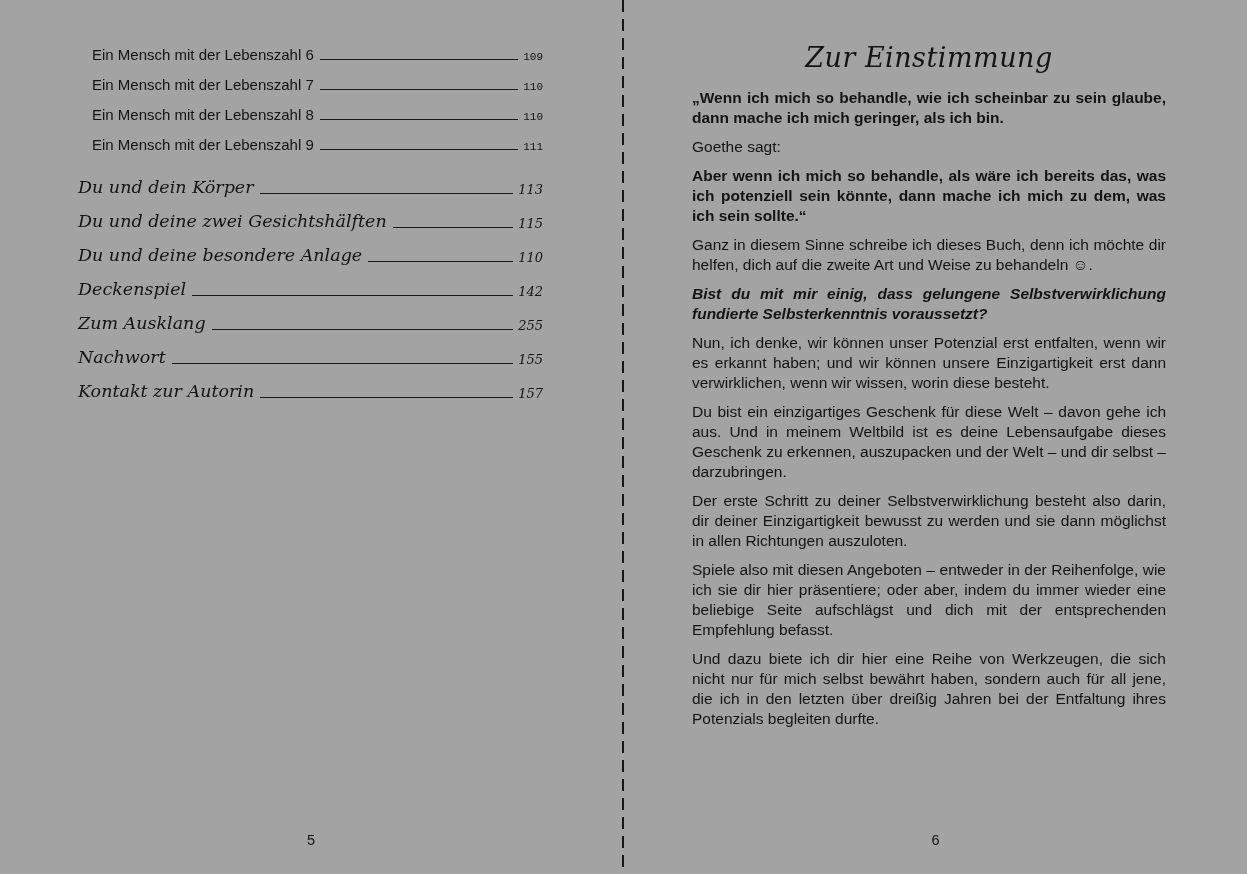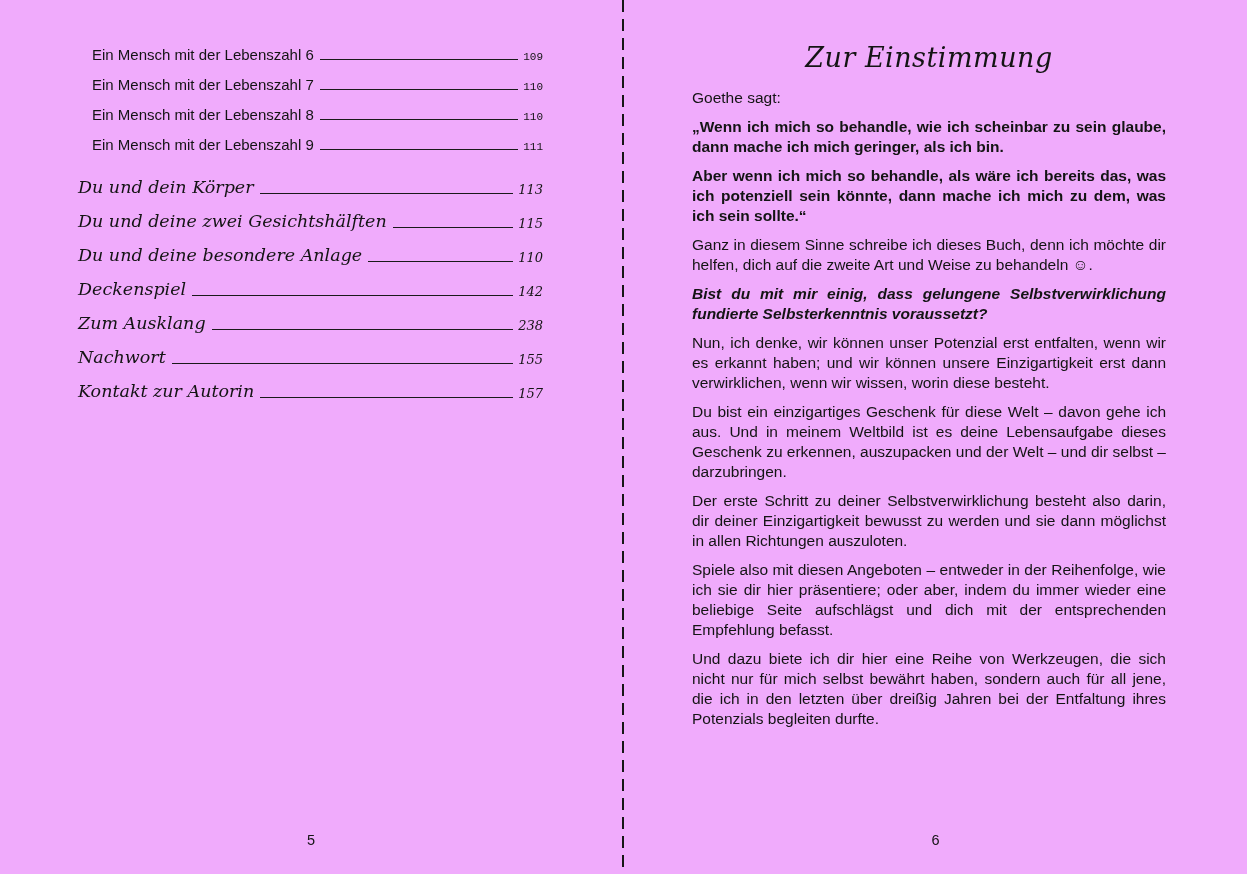--- a/index.html
+++ b/index.html
@@ -4,21 +4,21 @@
 <style>
   html, body {
     margin: 0;
     padding: 0;
     background: #ffffff;
   }
   .spread {
     position: relative;
     width: 1247px;
     height: 874px;
-    background: #f0abfc;
+    background: #a3a3a3;
     overflow: hidden;
     color: #141414;
   }
   
   .page {
     position: absolute;
     top: 0;
     height: 874px;
   }
   .page-left  { left: 0;     width: 622px; }
@@ -162,21 +162,21 @@
           <span class="toc-page">110</span>
         </div>
         <div class="toc-row">
           <span class="toc-label">Deckenspiel</span>
           <span class="toc-leader"></span>
           <span class="toc-page">142</span>
         </div>
         <div class="toc-row">
           <span class="toc-label">Zum Ausklang</span>
           <span class="toc-leader"></span>
-          <span class="toc-page">238</span>
+          <span class="toc-page">255</span>
         </div>
         <div class="toc-row">
           <span class="toc-label">Nachwort</span>
           <span class="toc-leader"></span>
           <span class="toc-page">155</span>
         </div>
         <div class="toc-row">
           <span class="toc-label">Kontakt zur Autorin</span>
           <span class="toc-leader"></span>
           <span class="toc-page">157</span>
@@ -186,22 +186,22 @@
     </div>
     <div class="folio">5</div>
   </div>
 
   <div class="fold-divider"></div>
 
   <div class="page page-right">
     <div class="chapter">
       <h1 class="chapter-title">Zur Einstimmung</h1>
 
+      <p class="para b">„Wenn ich mich so behandle, wie ich scheinbar zu sein glaube, dann mache ich mich geringer, als ich bin.</p>
       <p class="para">Goethe sagt:</p>
-      <p class="para b">„Wenn ich mich so behandle, wie ich scheinbar zu sein glaube, dann mache ich mich geringer, als ich bin.</p>
       <p class="para b">Aber wenn ich mich so behandle, als wäre ich bereits das, was ich potenziell sein könnte, dann mache ich mich zu dem, was ich sein sollte.“</p>
       <p class="para">Ganz in diesem Sinne schreibe ich dieses Buch, denn ich möchte dir helfen, dich auf die zweite Art und Weise zu behandeln ☺.</p>
       <p class="para bi">Bist du mit mir einig, dass gelungene Selbstverwirklichung fundierte Selbsterkenntnis voraussetzt?</p>
       <p class="para">Nun, ich denke, wir können unser Potenzial erst entfalten, wenn wir es erkannt haben; und wir können unsere Einzigartigkeit erst dann verwirklichen, wenn wir wissen, worin diese besteht.</p>
       <p class="para">Du bist ein einzigartiges Geschenk für diese Welt – davon gehe ich aus. Und in meinem Weltbild ist es deine Lebensaufgabe dieses Geschenk zu erkennen, auszupacken und der Welt – und dir selbst – darzubringen.</p>
       <p class="para">Der erste Schritt zu deiner Selbstverwirklichung besteht also darin, dir deiner Einzigartigkeit bewusst zu werden und sie dann möglichst in allen Richtungen auszuloten.</p>
       <p class="para">Spiele also mit diesen Angeboten – entweder in der Reihenfolge, wie ich sie dir hier präsentiere; oder aber, indem du immer wieder eine beliebige Seite aufschlägst und dich mit der entsprechenden Empfehlung befasst.</p>
       <p class="para">Und dazu biete ich dir hier eine Reihe von Werkzeugen, die sich nicht nur für mich selbst bewährt haben, sondern auch für all jene, die ich in den letzten über dreißig Jahren bei der Entfaltung ihres Potenzials begleiten durfte.</p>
     </div>
     <div class="folio">6</div>

